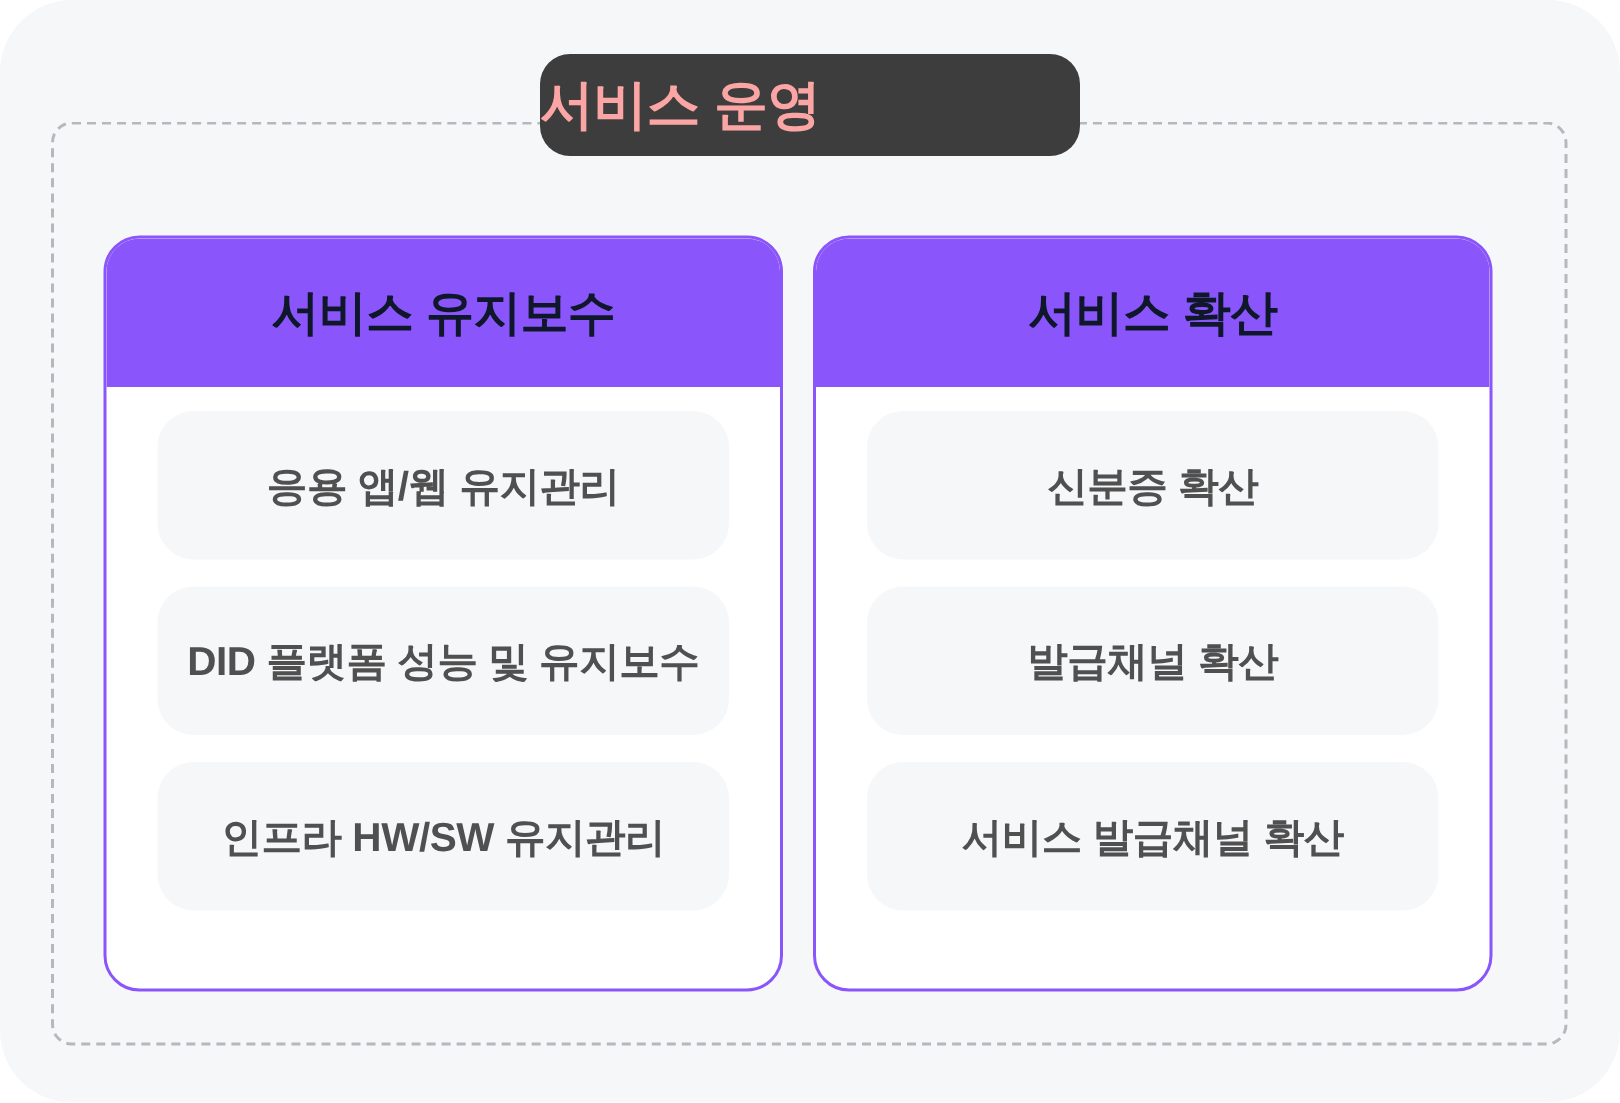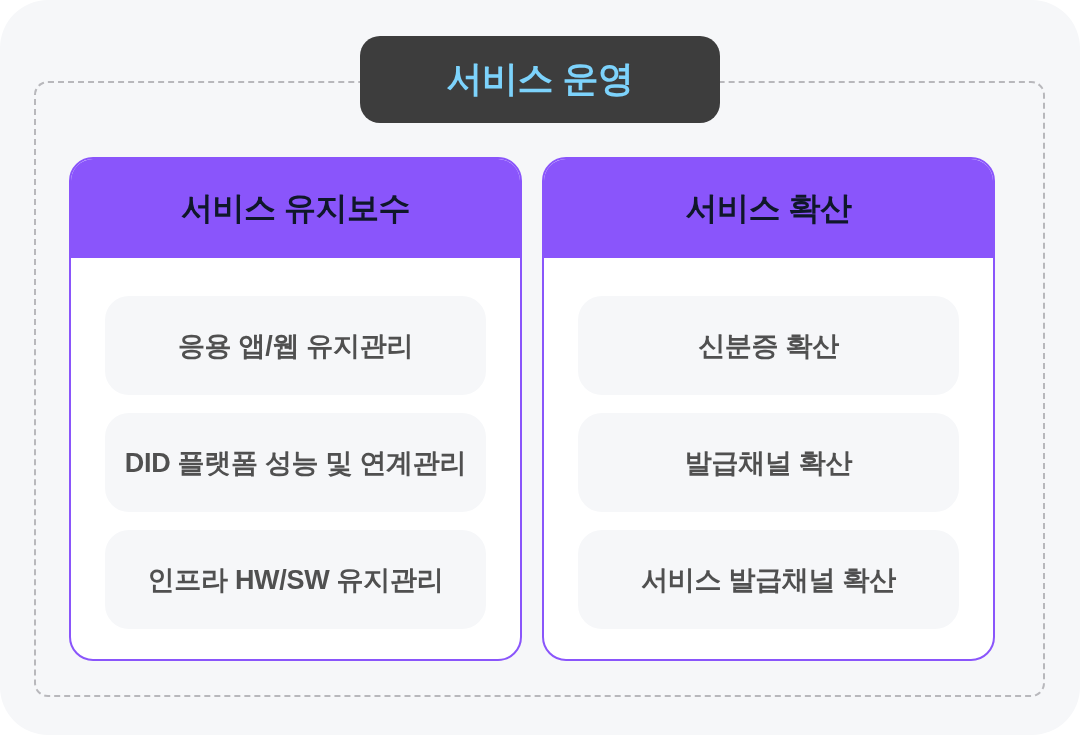--- a/index.html
+++ b/index.html
@@ -30,27 +30,27 @@
       height: 616px;
       border: 2px dashed #b8b8bc;
       border-radius: 14px;
       box-sizing: border-box;
     }
     .title-pill {
       position: absolute;
       left: 360px;
       top: 36px;
       width: 360px;
-      height: 87px;
+      height: 68px;
       background: #3d3d3d;
       border-radius: 20px;
       display: flex;
       align-items: center;
-      justify-content: center;
-      color: #7dd3fc;
+      justify-content: flex-start;
+      color: #fca5a5;
       font-size: 36px;
       font-weight: 700;
       letter-spacing: -0.5px;
     }
     .card {
       position: absolute;
       top: 157px;
       width: 453px;
       height: 504px;
       background: #ffffff;
@@ -66,21 +66,21 @@
       background: #8a55fb;
       display: flex;
       align-items: center;
       justify-content: center;
       color: #0f172a;
       font-size: 32px;
       font-weight: 700;
       letter-spacing: -0.5px;
     }
     .card-body {
-      padding: 38px 34px 0 34px;
+      padding: 16px 34px 0 34px;
     }
     .item {
       height: 99px;
       background: #f6f7f9;
       border-radius: 24px;
       margin-bottom: 18px;
       display: flex;
       align-items: center;
       justify-content: center;
       color: #505050;
@@ -101,21 +101,21 @@
 
   <div class="card left">
     <div class="card-header">
       <span>서비스 유지보수</span>
     </div>
     <div class="card-body">
       <div class="item">
         <span>응용 앱/웹 유지관리</span>
       </div>
       <div class="item">
-        <span>DID 플랫폼 성능 및 연계관리</span>
+        <span>DID 플랫폼 성능 및 유지보수</span>
       </div>
       <div class="item">
         <span>인프라 HW/SW 유지관리</span>
       </div>
     </div>
   </div>
 
   <div class="card right">
     <div class="card-header">
       <span>서비스 확산</span>

